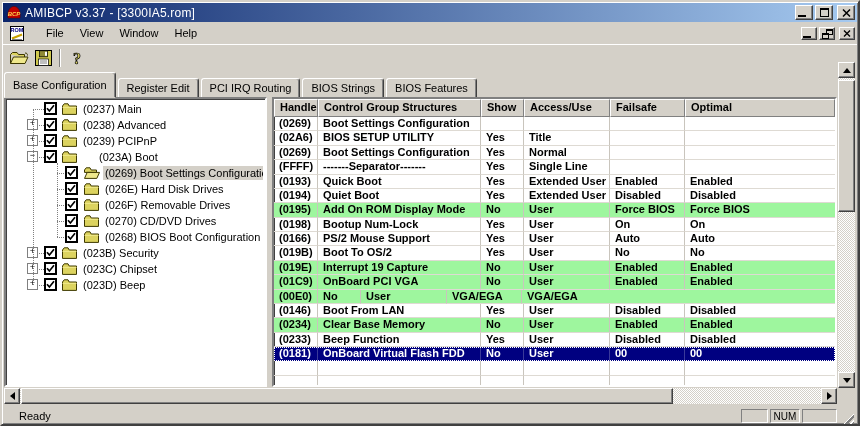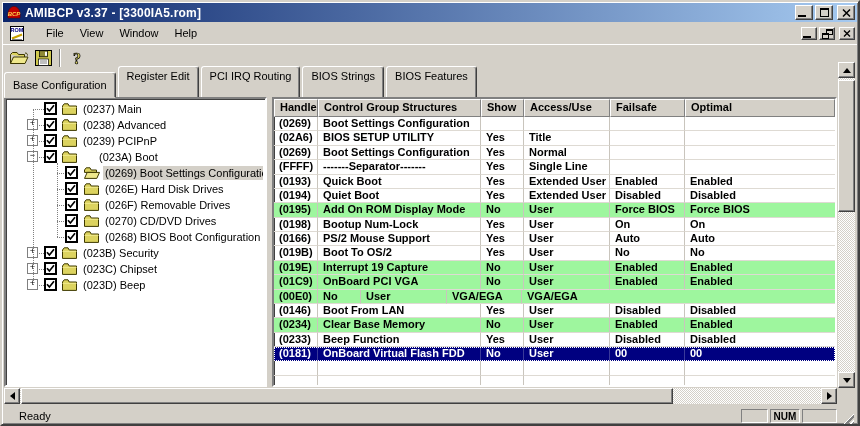--- a/index.html
+++ b/index.html
@@ -8,21 +8,21 @@
        -webkit-font-smoothing:none;}
   *{box-sizing:border-box;}
   .window{position:absolute;left:0;top:0;width:860px;height:426px;background:#D4D0C8;
           border:2px solid;border-color:#D4D0C8 #404040 #404040 #D4D0C8;
           box-shadow:inset 1px 1px 0 #fff, inset -1px -1px 0 #808080;}
   
   .titlebar{position:absolute;left:1px;top:1px;right:1px;height:19px;
             background:linear-gradient(90deg,#0A246A,#A6CAF0);
             display:flex;align-items:center;padding:0 2px;}
   .titlebar .ticon{width:16px;height:16px;margin:0 3px 0 1px;flex:0 0 auto;}
-  .titletext{color:#fff;font-weight:bold;font-size:12px;white-space:nowrap;flex:1;
+  .titletext{color:#fff;font-weight:normal;font-size:12px;white-space:nowrap;flex:1;
              letter-spacing:.2px;}
   .winbtns{display:flex;align-items:center;gap:2px;}
   .winbtn{width:18px;height:15px;background:#D4D0C8;border:1px solid;
           border-color:#fff #404040 #404040 #fff;box-shadow:inset -1px -1px 0 #808080;
           display:flex;align-items:center;justify-content:center;position:relative;padding:0;}
   .winbtn.close{margin-left:2px;}
   .g-min{width:8px;height:2px;background:#000;margin-top:7px;margin-right:4px;}
   .g-max{width:9px;height:9px;border:1px solid #000;border-top:2px solid #000;}
   .g-restore{width:11px;height:10px;position:relative;}
   .g-restore .b1{position:absolute;right:0;top:0;width:7px;height:6px;border:1px solid #000;border-top:2px solid #000;}
@@ -36,21 +36,21 @@
   .mdibtn{width:16px;height:13px;}
   
   .toolbar{position:absolute;left:1px;top:42px;right:1px;height:26px;
            border-top:1px solid #fff;display:flex;align-items:center;padding:1px 0 0 3px;}
   .toolbtn{width:25px;height:23px;display:flex;align-items:center;justify-content:center;
            background:transparent;border:none;padding:0;}
   .toolsep{width:2px;height:18px;margin:0 3px;border-left:1px solid #808080;border-right:1px solid #fff;}
   
   .tabstrip{position:absolute;left:2px;top:69px;right:24px;height:27px;display:flex;
             align-items:flex-end;}
-  .tab{height:32px;margin-right:2px;padding:3px 8px 0 8px;background:#D4D0C8;
+  .tab{height:20px;margin-right:2px;padding:3px 8px 0 8px;background:#D4D0C8;
        border:1px solid;border-color:#fff #404040 transparent #fff;
        border-radius:3px 3px 0 0;box-shadow:inset -1px 0 0 #808080;white-space:nowrap;}
   .tab.active{height:26px;padding-top:6px;font-weight:normal;z-index:3;}
   
   .pane{position:absolute;background:#fff;border:2px solid;
         border-color:#808080 #fff #fff #808080;
         box-shadow:inset 1px 1px 0 #404040;overflow:hidden;}
   .treepane{left:2px;top:95px;width:263px;height:290px;}
   .tablepane{left:270px;top:95px;width:565px;height:290px;font-weight:bold;}
   
@@ -97,21 +97,21 @@
   .tri-dn{width:0;height:0;border-left:4px solid transparent;border-right:4px solid transparent;border-top:5px solid #000;}
   .tri-lf{width:0;height:0;border-top:4px solid transparent;border-bottom:4px solid transparent;border-right:5px solid #000;}
   .tri-rt{width:0;height:0;border-top:4px solid transparent;border-bottom:4px solid transparent;border-left:5px solid #000;}
   .scrollcorner{position:absolute;left:836px;top:386px;width:18px;height:16px;background:#D4D0C8;}
   
   .statusbar{position:absolute;left:1px;right:1px;top:404px;height:18px;display:flex;
              align-items:center;padding:1px 3px 0 6px;border-top:1px solid #D4D0C8;}
   .status-ready{flex:1;padding-left:10px;}
   .spanel{height:14px;border:1px solid;border-color:#808080 #fff #fff #808080;
           margin-left:2px;text-align:center;line-height:13px;font-size:10px;}
-  .sp1{width:27px;} .sp2{width:30px;font-weight:bold;} .sp3{width:35px;}
+  .sp1{width:27px;} .sp2{width:30px;} .sp3{width:35px;}
   .grip{width:13px;height:13px;margin-left:4px;align-self:flex-end;
         background:repeating-linear-gradient(135deg,transparent 0 2px,#fff 2px 3px,#808080 3px 4.5px);
         clip-path:polygon(100% 0,100% 100%,0 100%);}
 </style>
 </head>
 <body>
 
 <div class="window">
 
   <div class="titlebar">

